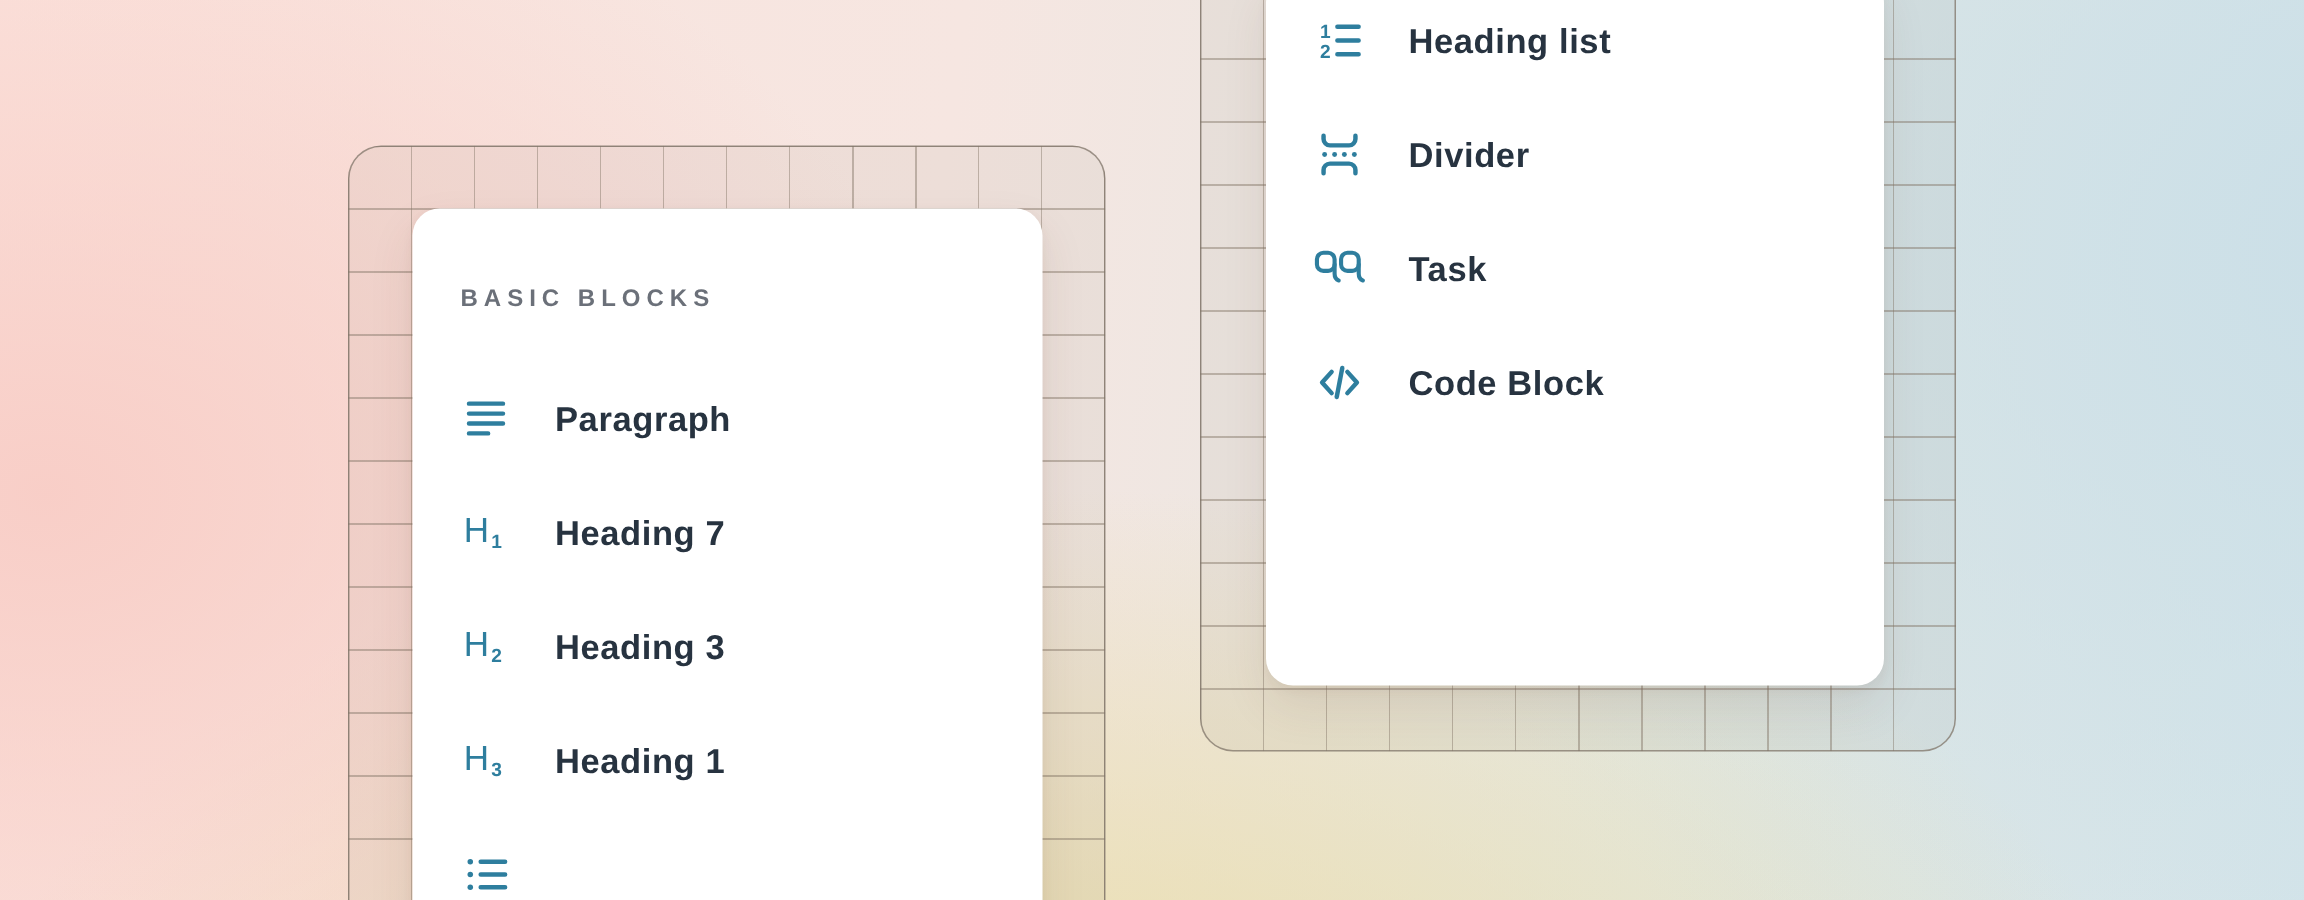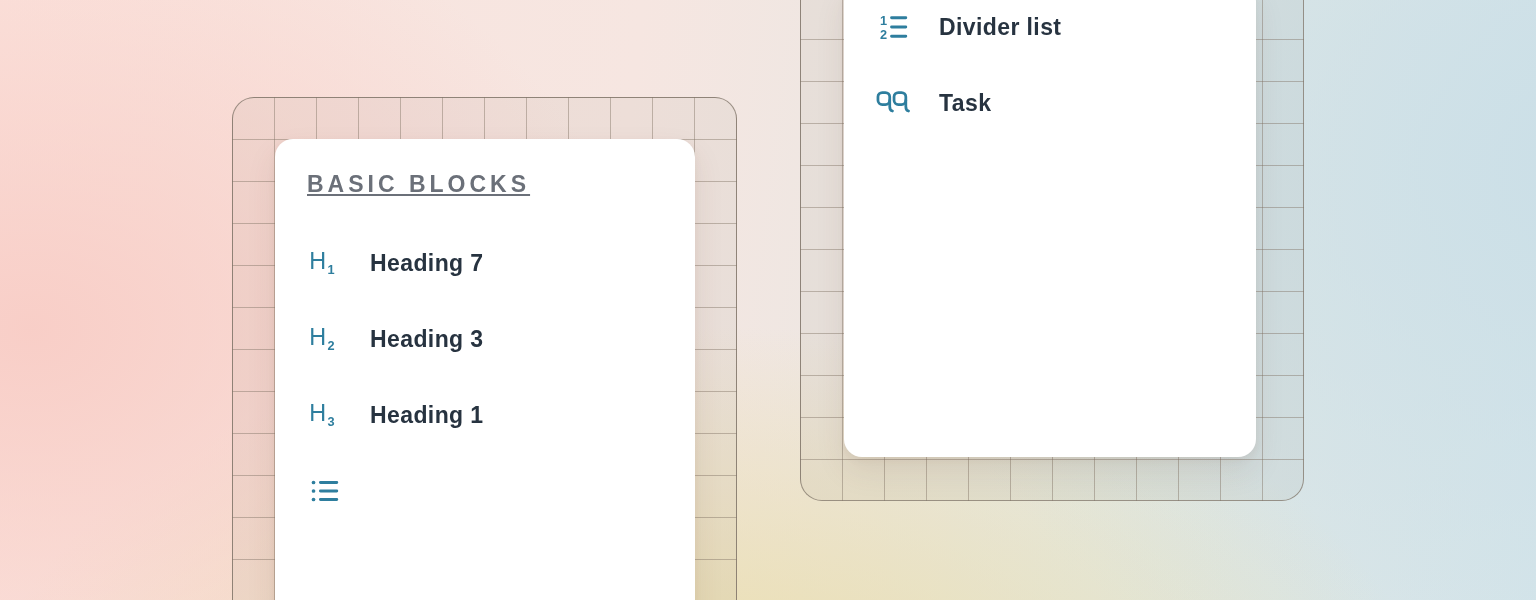--- a/index.html
+++ b/index.html
@@ -39,26 +39,25 @@
   .card{
     position:absolute;
     background:var(--card-bg);
     border-radius:18px;
     box-shadow:0 14px 30px rgba(96,58,42,0.10), 0 3px 8px rgba(96,58,42,0.05);
   }
   .card-left{left:275px;top:139px;width:420px;height:520px;padding-top:34px;}
   .card-right{left:844px;top:-16px;width:412px;height:473px;padding:5px 0 12px;}
 
   .section-label{
-    margin:0 0 30px 32px;
+    margin:16px 0 30px 32px;
     height:22px;line-height:22px;
-    font-size:23px;font-weight:700;
+    font-size:16px;font-weight:700;
     letter-spacing:4px;
     color:var(--muted);
-    text-decoration:underline;
   }
 
   .item{
     height:76px;
     display:flex;align-items:center;
     padding-left:31px;
     gap:28px;
     cursor:pointer;
   }
   .icon{
@@ -77,20 +76,28 @@
 </style>
 </head>
 <body>
 
 <div class="panel panel-left"></div>
 <div class="panel panel-right"></div>
 
 <div class="card card-left">
   <div class="section-label">BASIC BLOCKS</div>
 
+  <div class="item">
+    <span class="icon">
+      <svg width="34" height="34" viewBox="0 0 24 24" fill="none" stroke="currentColor" stroke-width="2.1" stroke-linecap="round">
+        <path d="M4 5h16M4 9.7h16M4 14.4h16M4 19h9"></path>
+      </svg>
+    </span>
+    <span class="label">Paragraph</span>
+  </div>
 
   <div class="item">
     <span class="icon">
       <svg width="34" height="34" viewBox="0 0 24 24">
         <text x="1.5" y="16.5" font-size="16.5" font-weight="500" fill="currentColor" font-family="Liberation Sans, sans-serif">H</text>
         <text x="14.5" y="19.5" font-size="9" font-weight="700" fill="currentColor" font-family="Liberation Sans, sans-serif">1</text>
       </svg>
     </span>
     <span class="label">Heading 7</span>
   </div>
@@ -130,31 +137,54 @@
 <div class="card card-right">
 
   <div class="item">
     <span class="icon">
       <svg width="34" height="34" viewBox="0 0 24 24" fill="none" stroke="currentColor" stroke-width="2.1" stroke-linecap="round">
         <text x="2.8" y="10.8" font-size="9" font-weight="700" fill="currentColor" stroke="none" font-family="Liberation Sans, sans-serif">1</text>
         <text x="2.8" y="20.3" font-size="9" font-weight="700" fill="currentColor" stroke="none" font-family="Liberation Sans, sans-serif">2</text>
         <path d="M11 5.5H21M11 12H21M11 18.5H21"></path>
       </svg>
     </span>
-    <span class="label">Divider list</span>
+    <span class="label">Heading list</span>
   </div>
 
 
+  <div class="item">
+    <span class="icon">
+      <svg width="34" height="34" viewBox="0 0 24 24" fill="none" stroke="currentColor" stroke-width="2.1" stroke-linecap="round">
+        <path d="M4.5 3.2v1.5a3 3 0 0 0 3 3h9a3 3 0 0 0 3-3V3.2"></path>
+        <circle cx="5" cy="12" r="1.15" fill="currentColor" stroke="none"></circle>
+        <circle cx="9.7" cy="12" r="1.15" fill="currentColor" stroke="none"></circle>
+        <circle cx="14.3" cy="12" r="1.15" fill="currentColor" stroke="none"></circle>
+        <circle cx="19" cy="12" r="1.15" fill="currentColor" stroke="none"></circle>
+        <path d="M4.5 20.8v-1.5a3 3 0 0 1 3-3h9a3 3 0 0 1 3 3v1.5"></path>
+      </svg>
+    </span>
+    <span class="label">Divider</span>
+  </div>
 
 
   <div class="item">
     <span class="icon">
       <svg width="34" height="34" viewBox="0 0 26 24" fill="none" stroke="currentColor" stroke-width="2.1" stroke-linecap="round">
         <rect x="1.5" y="4" width="9" height="9.2" rx="3.3"></rect>
         <path d="M10.5 10v4.6q0 2.9 2.1 3.5"></path>
         <rect x="13.8" y="4" width="9" height="9.2" rx="3.3"></rect>
         <path d="M22.8 10v4.6q0 2.9 2.1 3.5"></path>
       </svg>
     </span>
     <span class="label">Task</span>
   </div>
 
+  <div class="item">
+    <span class="icon">
+      <svg width="34" height="34" viewBox="0 0 24 24" fill="none" stroke="currentColor" stroke-width="2.1" stroke-linecap="round" stroke-linejoin="round">
+        <path d="M8.3 7 3.8 12l4.5 5"></path>
+        <path d="M15.7 7l4.5 5-4.5 5"></path>
+        <path d="M13.3 5.2 10.7 18.8"></path>
+      </svg>
+    </span>
+    <span class="label">Code Block</span>
+  </div>
 </div>
 
 </body></html>

